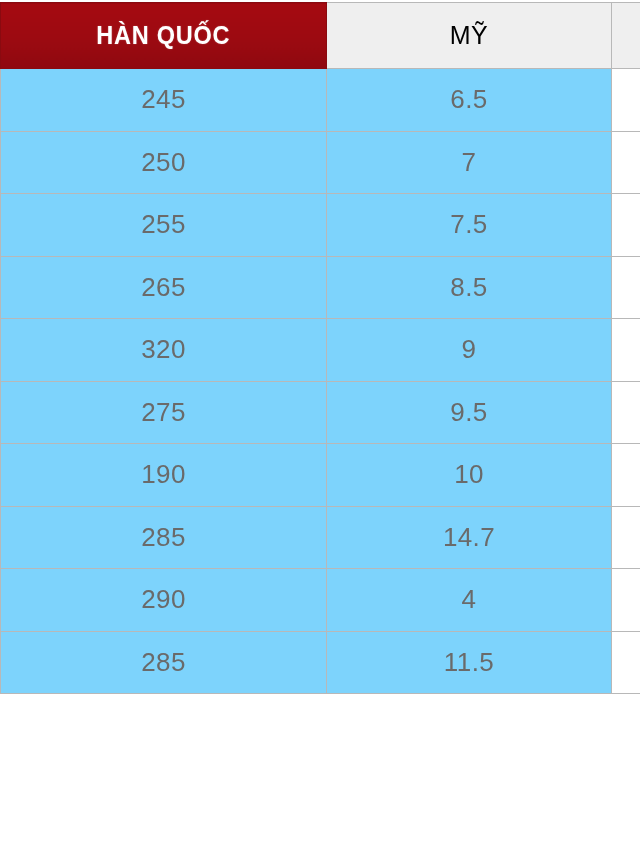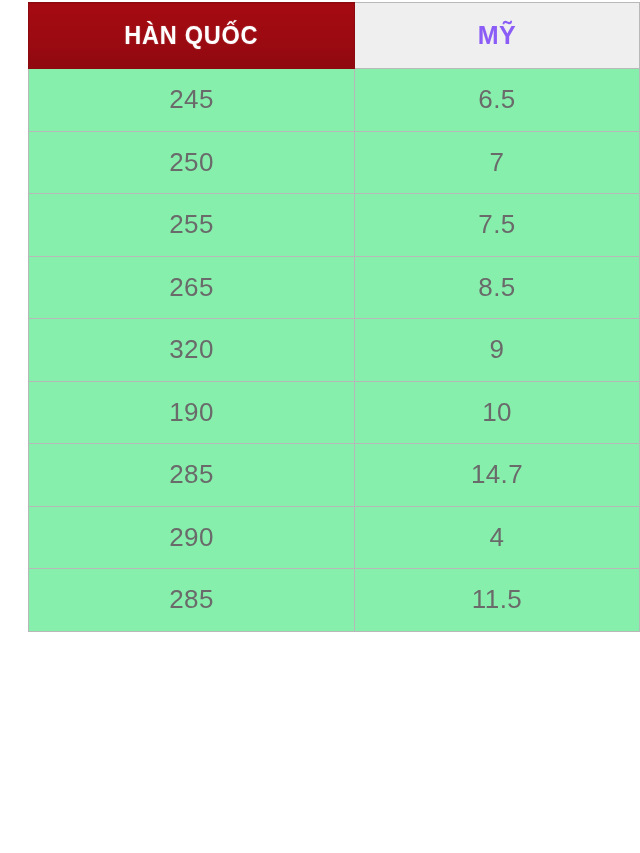--- a/index.html
+++ b/index.html
@@ -14,21 +14,20 @@
     overflow: hidden;
     font-family: "Liberation Sans", sans-serif;
     -webkit-font-smoothing: antialiased;
   }
 
   .page {
     position: relative;
     width: 596px;
     height: 853px;
     background: #ffffff;
-    margin-left: 28px;
   }
 
   
   .size-table {
     position: absolute;
     left: 0;
     top: 2px;
     width: 640px;
     border-collapse: collapse;
     table-layout: fixed;
@@ -44,23 +43,23 @@
     text-align: center;
     vertical-align: middle;
     padding: 0;
     box-sizing: border-box;
   }
 
   
   .size-table thead th {
     height: 66px;
     background: #efefef;
-    color: #8b5cf6;
+    color: #000000;
     font-size: 25px;
-    font-weight: 700;
+    font-weight: 400;
     letter-spacing: 0.6px;
   }
 
   .size-table thead th.kr-head {
     background: #9e0b12;
     background-image: linear-gradient(to bottom, #a50a11 0%, #9c0a11 55%, #8f0810 100%);
     color: #ffffff;
     font-weight: 700;
     font-size: 25px;
     letter-spacing: 0.8px;
@@ -73,21 +72,21 @@
     transform: scaleX(0.94);
   }
 
   .size-table thead th.blank-head {
     background: #efefef;
   }
 
   
   .size-table tbody td {
     height: 62.5px;
-    background: #86efac;
+    background: #7dd3fc;
     color: #6a6a6a;
     font-size: 26px;
     font-weight: 400;
     letter-spacing: 0.4px;
   }
 
   .size-table tbody td.spill {
     background: #ffffff;
   }
 
@@ -153,20 +152,25 @@
         <td><span class="cell-text">265</span></td>
         <td><span class="cell-text">8.5</span></td>
         <td class="spill"><span class="cell-text"></span></td>
       </tr>
       <tr>
         <td><span class="cell-text">320</span></td>
         <td><span class="cell-text">9</span></td>
         <td class="spill"><span class="cell-text"></span></td>
       </tr>
       <tr>
+        <td><span class="cell-text">275</span></td>
+        <td><span class="cell-text">9.5</span></td>
+        <td class="spill"><span class="cell-text"></span></td>
+      </tr>
+      <tr>
         <td><span class="cell-text">190</span></td>
         <td><span class="cell-text">10</span></td>
         <td class="spill"><span class="cell-text"></span></td>
       </tr>
       <tr>
         <td><span class="cell-text">285</span></td>
         <td><span class="cell-text">14.7</span></td>
         <td class="spill"><span class="cell-text"></span></td>
       </tr>
       <tr>

